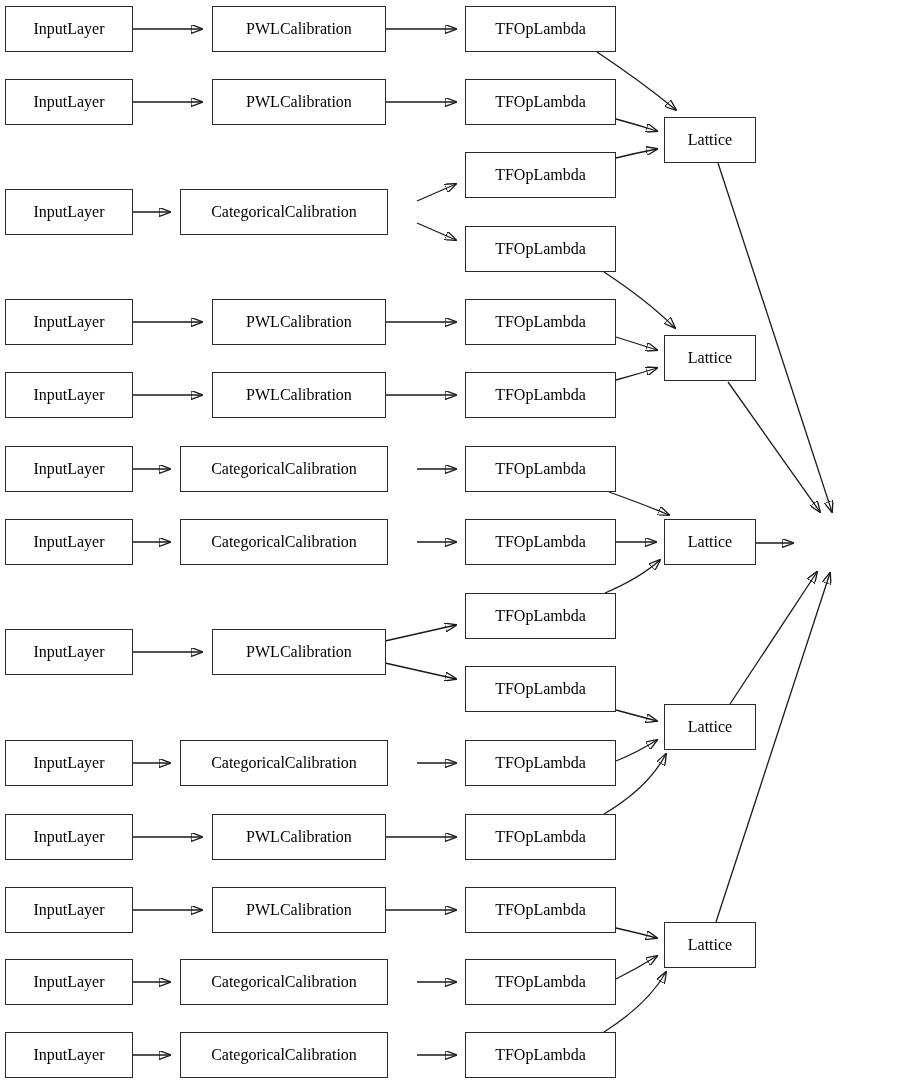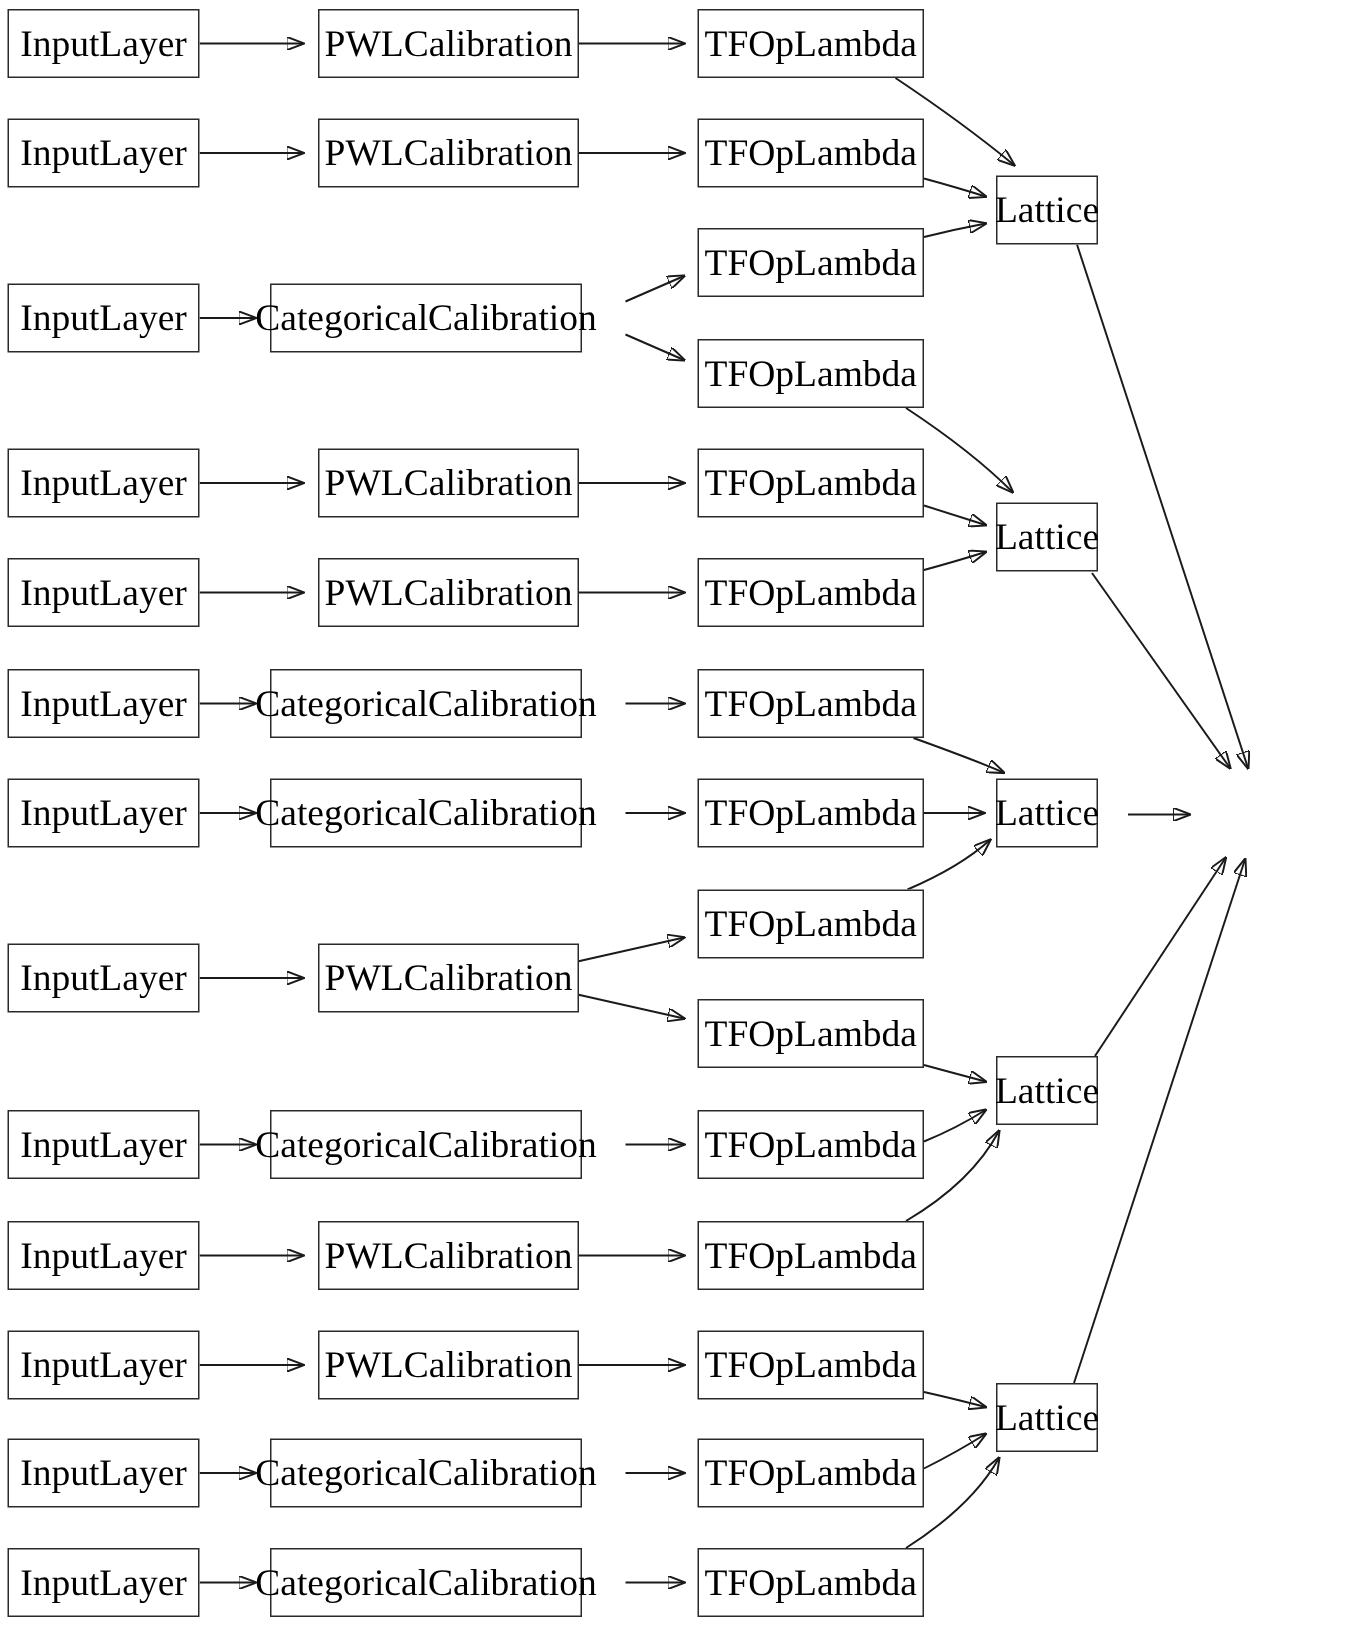--- a/index.html
+++ b/index.html
@@ -25,29 +25,29 @@
   .node {
     position: absolute;
     box-sizing: border-box;
     height: 46px;
     border: 1.4px solid #2a2a2a;
     background: #ffffff;
     color: #000000;
     display: flex;
     align-items: center;
     justify-content: center;
-    font-size: 25px;
+    font-size: 16px;
     line-height: 1;
     white-space: nowrap;
   }
   .col-input  { left: 5px;   width: 128px; }
   .col-pwl    { left: 212px; width: 174px; }
   .col-cat    { left: 180px; width: 208px; }
   .col-tfop   { left: 465px; width: 151px; }
-  .col-lat    { left: 664px; width: 68px;  }
+  .col-lat    { left: 664px; width: 92px;  }
   .col-avg    { left: 800px; width: 101px; height: 47px; }
 </style>
 </head>
 <body>
 
 <div id="canvas">
 
   <svg id="edge-layer" viewBox="0 0 905 1087" xmlns="http://www.w3.org/2000/svg">
     <defs>
       <marker id="arw" viewBox="0 0 12 9" refX="11" refY="4.5" markerWidth="12" markerHeight="9" orient="auto" markerUnits="userSpaceOnUse">

